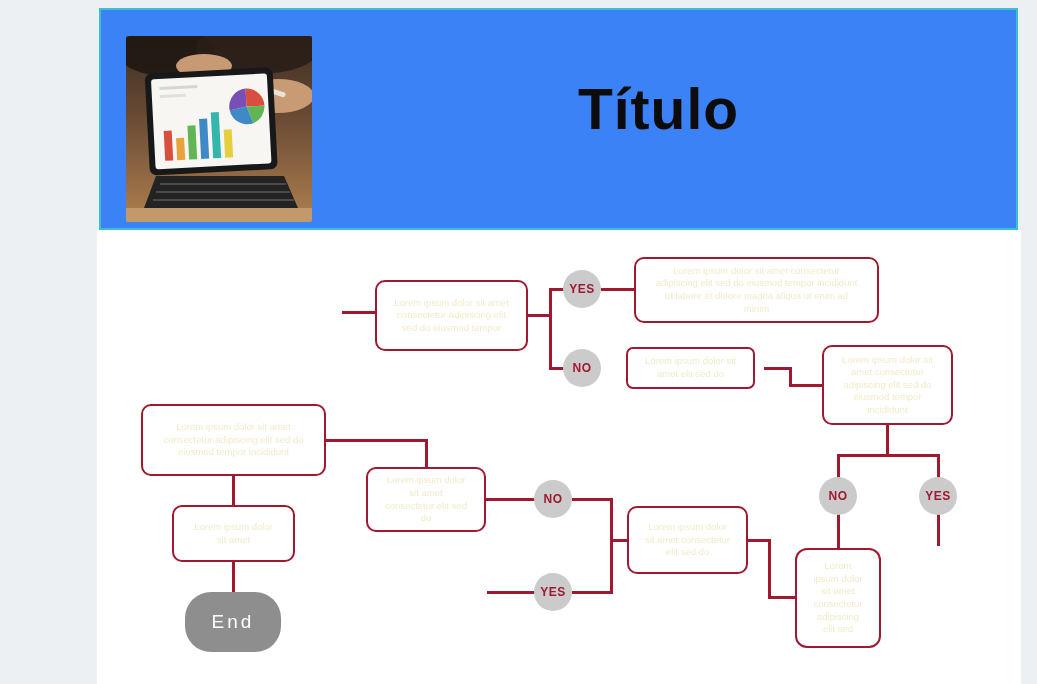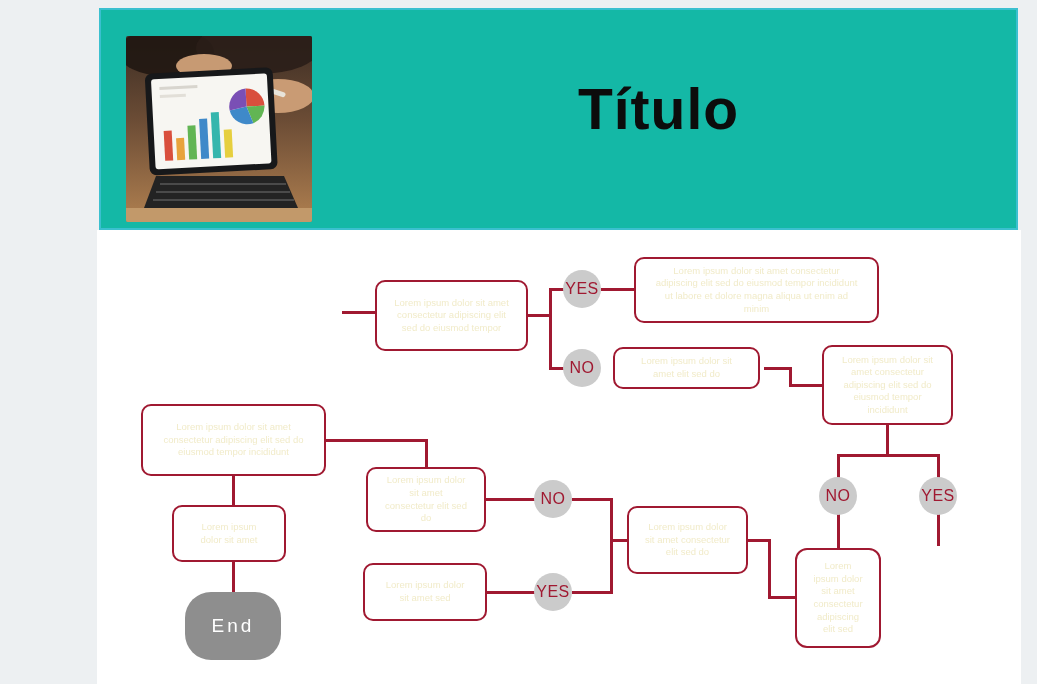--- a/index.html
+++ b/index.html
@@ -9,21 +9,21 @@
     background: #edf0f2;
     font-family: "Liberation Sans", sans-serif;
     overflow: hidden;
   }
   .surface {
     position: absolute; left: 97px; top: 230px; width: 924px; height: 454px;
     background: #ffffff;
   }
   .header {
     position: absolute; left: 99px; top: 8px; width: 919px; height: 222px;
-    background: #14b8a6; border: 2px solid #3bc0cf;
+    background: #3b82f6; border: 2px solid #3bc0cf;
   }
   .photo {
     position: absolute; left: 25px; top: 26px; width: 186px; height: 186px;
     overflow: hidden; border-radius: 2px;
   }
   .photo svg { display: block; width: 186px; height: 186px; }
   .title {
     position: absolute; left: 240px; right: 40px; top: 66px;
     text-align: center; font-size: 57px; font-weight: 700; color: #0c0c0c;
     letter-spacing: 1px;
@@ -34,43 +34,43 @@
     position: absolute; z-index: 2;
     background: #ffffff; border: 2.5px solid #a01931; border-radius: 10px;
     display: flex; align-items: center; justify-content: center;
     padding: 3px 16px; text-align: center;
   }
   .node .node-text {
     color: #f1ebc9; font-size: 9.5px; line-height: 1.32; font-weight: normal;
   }
   .n1  { left:375px; top:280px; width:153px; height:71px; }
   .n2  { left:634px; top:257px; width:245px; height:66px; }
-  .n3  { left:613px; top:347px; width:147px; height:42px; }
+  .n3  { left:626px; top:347px; width:129px; height:42px;border-radius:7px; }
   .n4  { left:822px; top:345px; width:131px; height:80px; }
   .n5  { left:141px; top:404px; width:185px; height:72px; }
   .n6  { left:366px; top:467px; width:120px; height:65px; }
-  .n7  { left:172px; top:505px; width:114px; height:57px; }
+  .n7  { left:172px; top:505px; width:123px; height:57px; }
   .n8  { left:363px; top:563px; width:124px; height:58px; }
   .n9  { left:627px; top:506px; width:121px; height:68px; }
   .n10 { left:795px; top:548px; width:86px;  height:100px; border-radius:12px;text-align:center; }
   .n11 { left:895px; top:546px; width:86px;  height:105px; border-radius:12px; }
   .pill {
     position: absolute; z-index: 3;
     background: #8e8e8e; color: #ffffff; border-radius: 26px;
     display: flex; align-items: center; justify-content: center;
   }
   .pill-start { left:127px; top:288px; width:215px; height:52px;
     font-size: 21px; letter-spacing: 4px; font-weight: 500; }
-  .pill-end   { left:185px; top:592px; width:96px; height:68px;
+  .pill-end   { left:185px; top:592px; width:96px; height:60px;
     font-size: 19px; letter-spacing: 3px; font-weight: 500; }
   .badge {
     position: absolute; z-index: 3; width: 38px; height: 38px;
     background: #cbcbcb; border-radius: 50%;
     display: flex; align-items: center; justify-content: center;
-    color: #a01931; font-size: 16px; font-weight: normal; letter-spacing: .5px;
+    color: #a01931; font-size: 12px; font-weight: bold; letter-spacing: .5px;
   }
   .b1 { left:563px; top:270px; }
   .b2 { left:563px; top:349px; }
   .b3 { left:534px; top:480px; }
   .b4 { left:534px; top:573px; }
   .b5 { left:819px; top:477px; }
   .b6 { left:919px; top:477px; }
 </style>
 </head>
 <body>
@@ -166,23 +166,20 @@
     </div>
   <div class="node n5">
       <span class="node-text">Lorem ipsum dolor sit amet consectetur adipiscing elit sed do eiusmod tempor incididunt</span>
     </div>
   <div class="node n6">
       <span class="node-text">Lorem ipsum dolor sit amet consectetur elit sed do</span>
     </div>
   <div class="node n7">
       <span class="node-text">Lorem ipsum dolor sit amet</span>
     </div>
-  <div class="node n8">
-      <span class="node-text">Lorem ipsum dolor sit amet sed</span>
-    </div>
   <div class="node n9">
       <span class="node-text">Lorem ipsum dolor sit amet consectetur elit sed do</span>
     </div>
   <div class="node n10">
       <span class="node-text">Lorem ipsum dolor sit amet consectetur adipiscing elit sed</span>
     </div>
 
   <div class="badge b1">YES</div>
   <div class="badge b2">NO</div>
   <div class="badge b3">NO</div>

